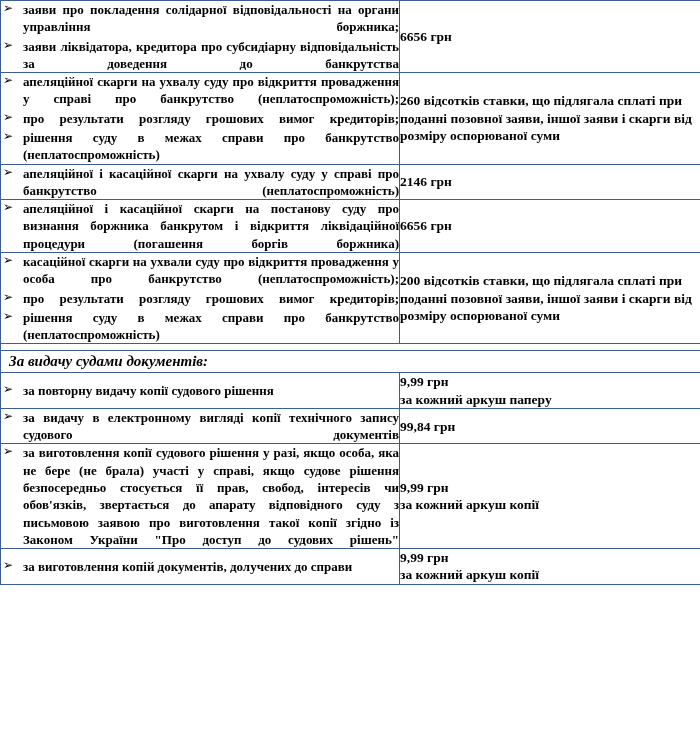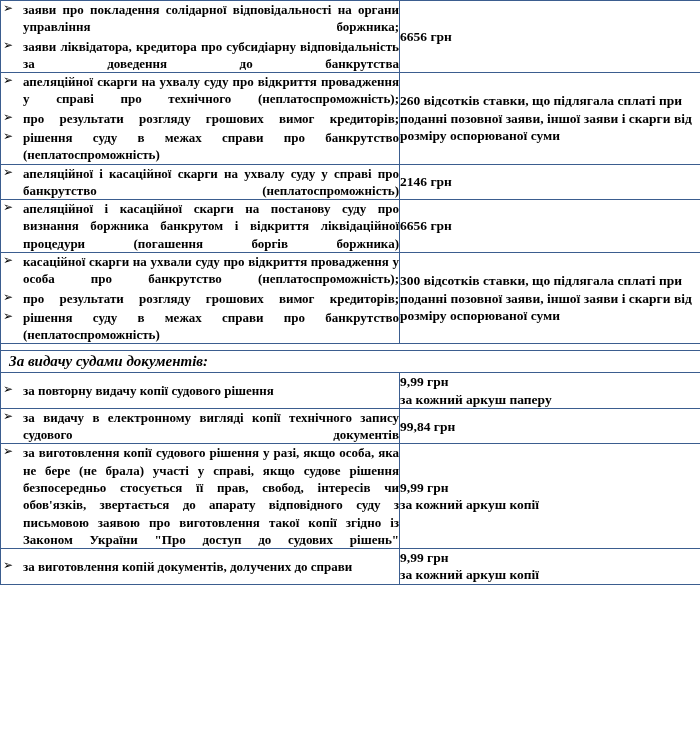--- a/index.html
+++ b/index.html
@@ -106,21 +106,21 @@
           </ul>
         </td>
         <td class="col-amount">
           <span class="amount-line">6656 грн</span>
         </td>
       </tr>
 
       <tr>
         <td class="col-desc">
           <ul class="bullets">
-            <li><span class="marker">➢</span><span>апеляційної скарги на ухвалу суду про відкриття провадження у справі про технічного (неплатоспроможність);</span></li>
+            <li><span class="marker">➢</span><span>апеляційної скарги на ухвалу суду про відкриття провадження у справі про банкрутство (неплатоспроможність);</span></li>
             <li><span class="marker">➢</span><span>про результати розгляду грошових вимог кредиторів;</span></li>
             <li><span class="marker">➢</span><span>рішення суду в межах справи про банкрутство (неплатоспроможність)</span></li>
           </ul>
         </td>
         <td class="col-amount">
           <span class="amount-line">260 відсотків ставки, що підлягала сплаті при поданні позовної заяви, іншої заяви і скарги від розміру оспорюваної суми</span>
         </td>
       </tr>
 
       <tr>
@@ -147,21 +147,21 @@
 
       <tr>
         <td class="col-desc">
           <ul class="bullets">
             <li><span class="marker">➢</span><span>касаційної скарги на ухвали суду про відкриття провадження у особа про банкрутство (неплатоспроможність);</span></li>
             <li><span class="marker">➢</span><span>про результати розгляду грошових вимог кредиторів;</span></li>
             <li><span class="marker">➢</span><span>рішення суду в межах справи про банкрутство (неплатоспроможність)</span></li>
           </ul>
         </td>
         <td class="col-amount">
-          <span class="amount-line">300 відсотків ставки, що підлягала сплаті при поданні позовної заяви, іншої заяви і скарги від розміру оспорюваної суми</span>
+          <span class="amount-line">200 відсотків ставки, що підлягала сплаті при поданні позовної заяви, іншої заяви і скарги від розміру оспорюваної суми</span>
         </td>
       </tr>
 
       <tr class="spacer-row">
         <td colspan="2"></td>
       </tr>
 
       <tr>
         <td class="full-row" colspan="2">
           <div class="section-title">За видачу судами документів:</div>

